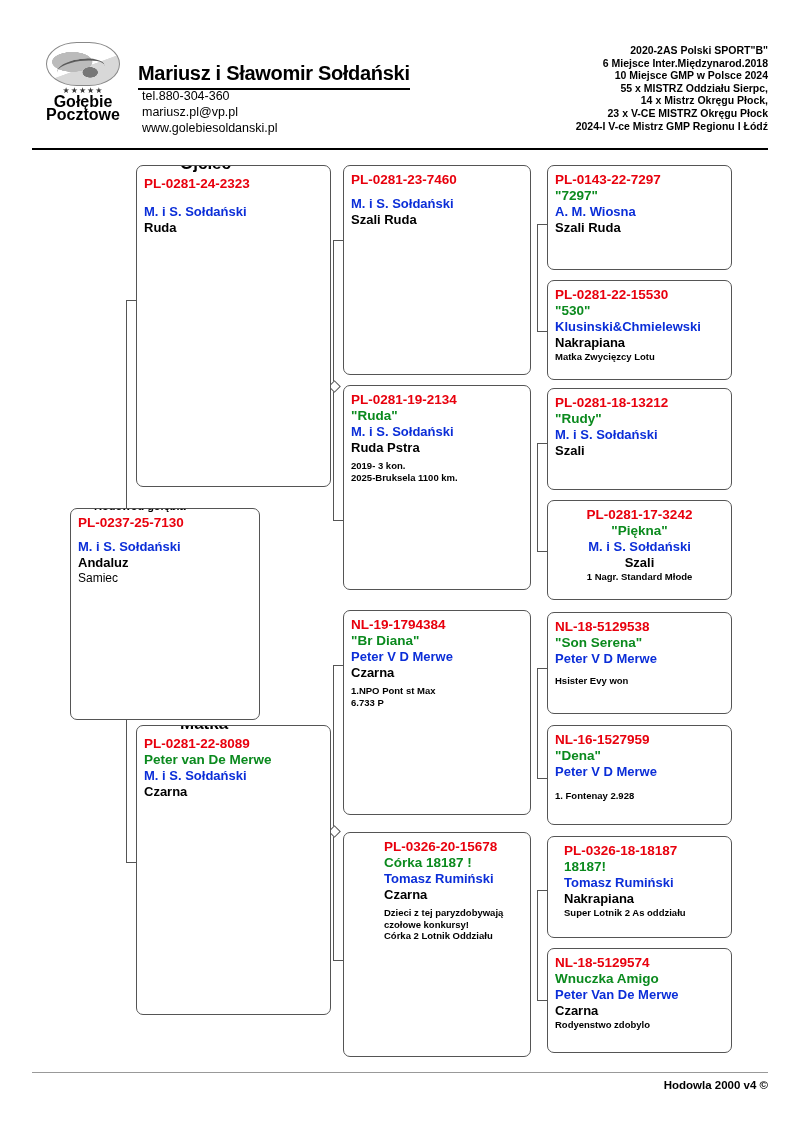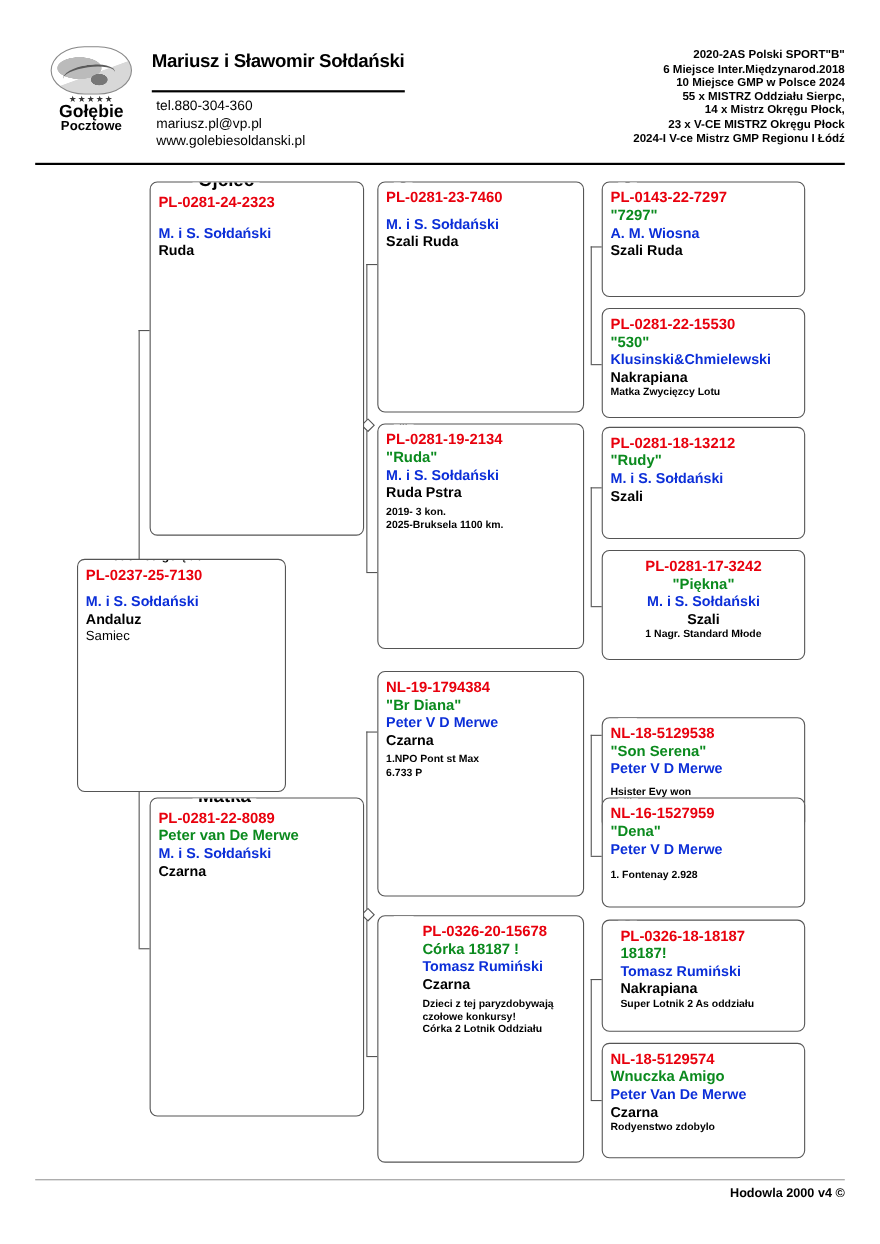--- a/index.html
+++ b/index.html
@@ -30,26 +30,26 @@
       linear-gradient(160deg,#fff 0 55%, #d8d8d8 56% 100%);
     position:relative;overflow:hidden;
   }
   .logo .bird:after{
     content:"";position:absolute;left:10px;top:16px;width:48px;height:18px;
     border-top:2px solid #5a5a5a;border-radius:50%;
     transform:rotate(-8deg);
   }
   .logo .stars{font-size:8px;letter-spacing:1px;color:#333;line-height:9px;}
   .logo .l1{font-size:16px;font-weight:bold;line-height:13px;}
-  .logo .l2{font-size:12px;font-weight:bold;line-height:13px;}
+  .logo .l2{font-size:16px;font-weight:bold;line-height:13px;}
 
   .title{
-    position:absolute;left:106px;top:6px;
-    font-size:17px;font-weight:bold;letter-spacing:-0.3px;
-    border-bottom:2px solid #000;padding-bottom:16px;
+    position:absolute;left:106px;top:22px;
+    font-size:20px;font-weight:bold;letter-spacing:-0.3px;
+    border-bottom:2px solid #000;padding-bottom:3px;
   }
   .contact{position:absolute;left:110px;top:48px;font-size:12.5px;line-height:16px;}
   .awards{
     position:absolute;right:0;top:4px;width:300px;
     text-align:right;font-size:10.5px;font-weight:bold;line-height:12.6px;
   }
 
   
   .card{
     position:absolute;
@@ -248,21 +248,21 @@
 
   <div class="card" style="left:547px;top:500px;width:185px;height:100px;text-align:center;">
     <div class="cap">M</div>
     <div class="ring">PL-0281-17-3242</div>
     <div class="name">"Piękna"</div>
     <div class="owner">M. i S. Sołdański</div>
     <div class="colorw">Szali</div>
     <div class="note">1 Nagr. Standard Młode</div>
   </div>
 
-  <div class="card" style="left:547px;top:612px;width:185px;height:102px;margin-top:40px;">
+  <div class="card" style="left:547px;top:612px;width:185px;height:102px;">
     <div class="cap">O</div>
     <div class="ring">NL-18-5129538</div>
     <div class="name">"Son Serena"</div>
     <div class="owner">Peter V D Merwe</div>
     <div class="note" style="margin-top:8px">Hsister Evy won</div>
   </div>
 
   <div class="card" style="left:547px;top:725px;width:185px;height:100px;">
     <div class="cap">M</div>
     <div class="ring">NL-16-1527959</div>

